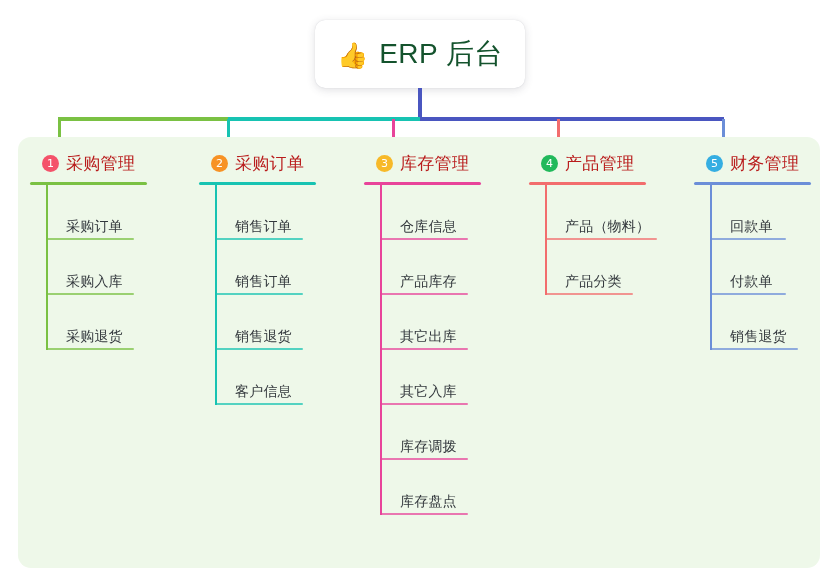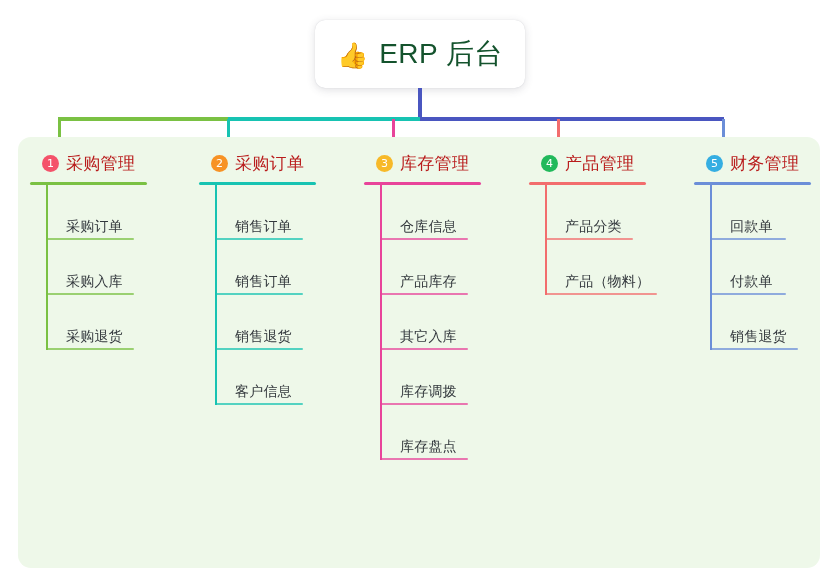--- a/index.html
+++ b/index.html
@@ -225,20 +225,24 @@
           <div class="spine" style="background: rgb(232, 68, 154);"></div>
           <div class="child">
             <span class="child-label">仓库信息</span>
             <div class="child-rule" style="background: rgb(232, 68, 154); width: 88px; opacity: 0.72;"></div>
           </div>
           <div class="child">
             <span class="child-label">产品库存</span>
             <div class="child-rule" style="background: rgb(232, 68, 154); width: 88px; opacity: 0.72;"></div>
           </div>
           <div class="child">
+            <span class="child-label">其它出库</span>
+            <div class="child-rule" style="background: rgb(232, 68, 154); width: 88px; opacity: 0.72;"></div>
+          </div>
+          <div class="child">
             <span class="child-label">其它入库</span>
             <div class="child-rule" style="background: rgb(232, 68, 154); width: 88px; opacity: 0.72;"></div>
           </div>
           <div class="child">
             <span class="child-label">库存调拨</span>
             <div class="child-rule" style="background: rgb(232, 68, 154); width: 88px; opacity: 0.72;"></div>
           </div>
           <div class="child">
             <span class="child-label">库存盘点</span>
             <div class="child-rule" style="background: rgb(232, 68, 154); width: 88px; opacity: 0.72;"></div>
@@ -247,27 +251,27 @@
       </div>
       <div class="branch" style="left: 529px; top: 148px; width: 150px;">
         <div class="branch-head">
           <span class="badge" style="background: rgb(33, 185, 91);">4</span>
           <span class="branch-title">产品管理</span>
         </div>
         <div class="branch-rule" style="background: rgb(242, 109, 109); width: 117px;"></div>
         <div class="children">
           <div class="spine" style="background: rgb(242, 109, 109);"></div>
           <div class="child">
+            <span class="child-label">产品（物料）</span>
+            <div class="child-rule" style="background: rgb(242, 109, 109); width: 112px; opacity: 0.72;"></div>
+          </div>
+          <div class="child">
             <span class="child-label">产品分类</span>
             <div class="child-rule" style="background: rgb(242, 109, 109); width: 88px; opacity: 0.72;"></div>
           </div>
-          <div class="child">
-            <span class="child-label">产品（物料）</span>
-            <div class="child-rule" style="background: rgb(242, 109, 109); width: 112px; opacity: 0.72;"></div>
-          </div>
         </div>
       </div>
       <div class="branch" style="left: 694px; top: 148px; width: 150px;">
         <div class="branch-head">
           <span class="badge" style="background: rgb(53, 174, 226);">5</span>
           <span class="branch-title">财务管理</span>
         </div>
         <div class="branch-rule" style="background: rgb(107, 142, 216); width: 117px;"></div>
         <div class="children">
           <div class="spine" style="background: rgb(107, 142, 216);"></div>

